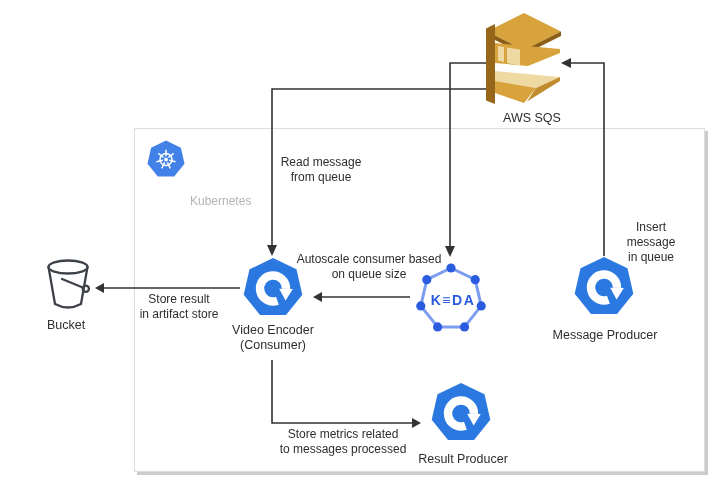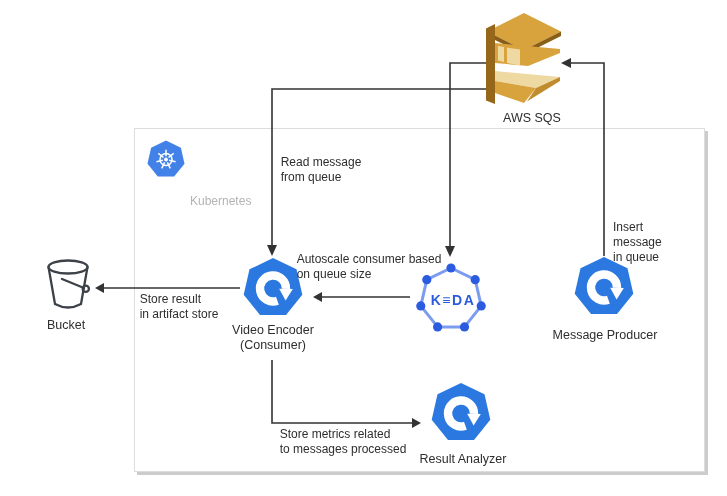--- a/index.html
+++ b/index.html
@@ -56,21 +56,21 @@
     font-size:12.5px;color:var(--text-color);text-align:center;
     white-space:pre-line;line-height:15px;
   }
   .lbl-sqs{left:523px;top:111px;margin-left:9px;}
   .lbl-bucket{left:66px;top:318px;}
   .lbl-ve{left:273px;top:323px;}
   .lbl-mp{left:605px;top:328px;}
   .lbl-ra{left:463px;top:452px;}
   .edge-label{
     position:absolute;transform:translateX(-50%);
-    font-size:12px;color:var(--text-color);text-align:left;
+    font-size:12px;color:var(--text-color);text-align:center;
     white-space:pre-line;line-height:15px;background:transparent;
   }
   .lbl-read{left:321px;top:155px;}
   .lbl-autoscale{left:369px;top:252px;}
   .lbl-insert{left:651px;top:220px;}
   .lbl-store-result{left:179px;top:292px;}
   .lbl-store-metrics{left:343px;top:427px;}
   .keda-text{
     font-size:14px;font-weight:700;letter-spacing:1.5px;
     font-family:"Liberation Sans","DejaVu Sans",sans-serif;
@@ -173,21 +173,21 @@
   </svg>
 
   <svg class="node-icon mp-icon" width="64" height="64" viewBox="0 0 64 64">
     <use href="#hepta-sync"></use>
   </svg>
   <div class="node-label lbl-mp">Message Producer</div>
 
   <svg class="node-icon ra-icon" width="64" height="64" viewBox="0 0 64 64">
     <use href="#hepta-sync"></use>
   </svg>
-  <div class="node-label lbl-ra">Result Analyzer</div>
+  <div class="node-label lbl-ra">Result Producer</div>
 
   <div class="edge-label lbl-read">Read message
 from queue</div>
   <div class="edge-label lbl-autoscale">Autoscale consumer based
 on queue size</div>
   <div class="edge-label lbl-insert">Insert message
 in queue</div>
   <div class="edge-label lbl-store-result">Store result
 in artifact store</div>
   <div class="edge-label lbl-store-metrics">Store metrics related

